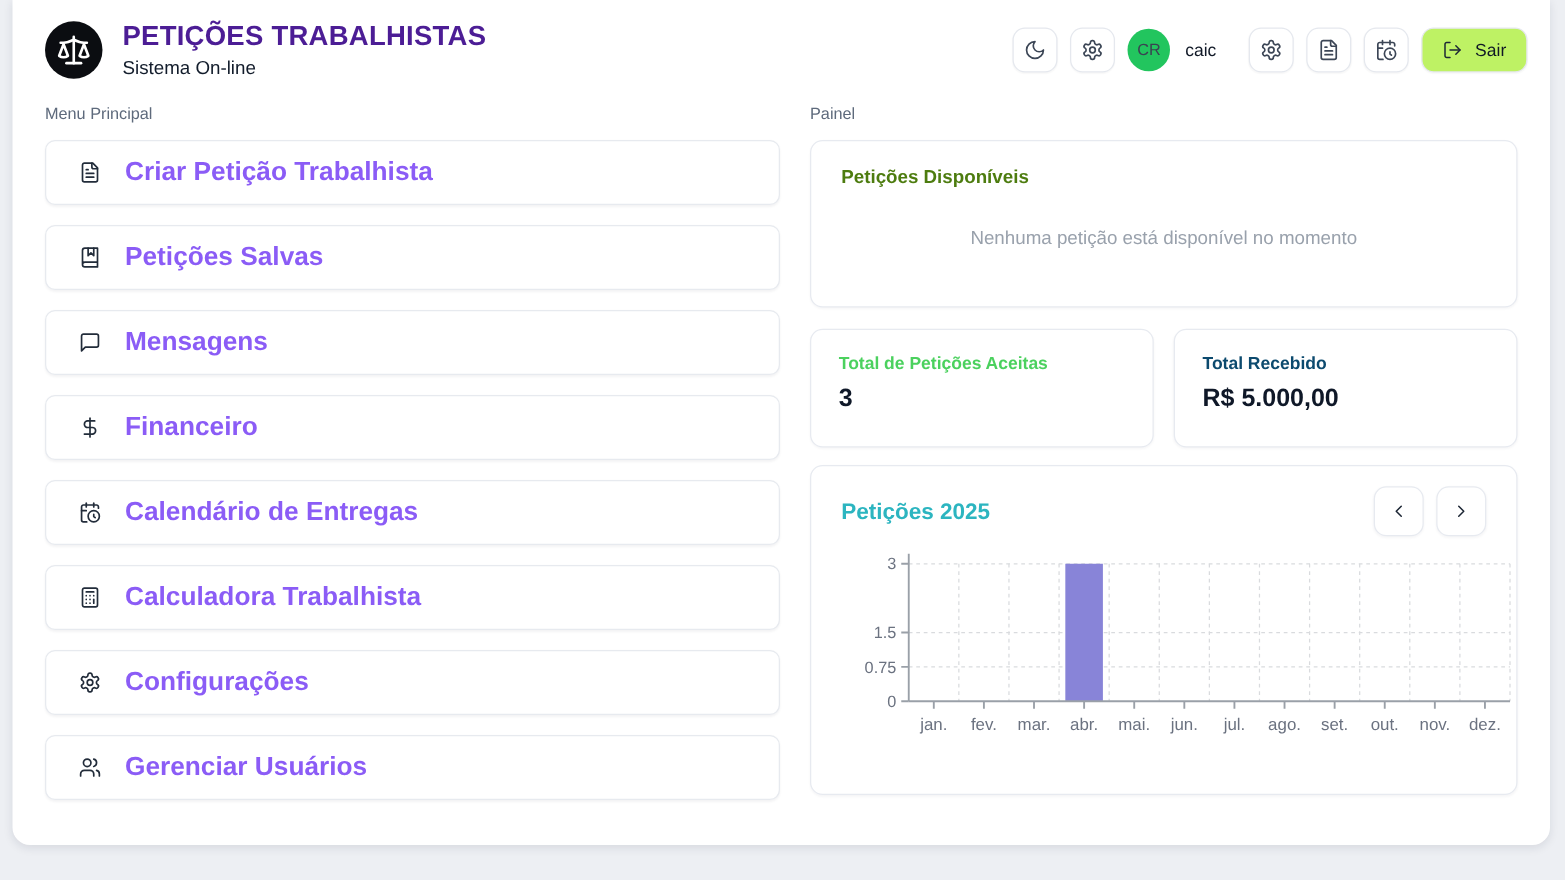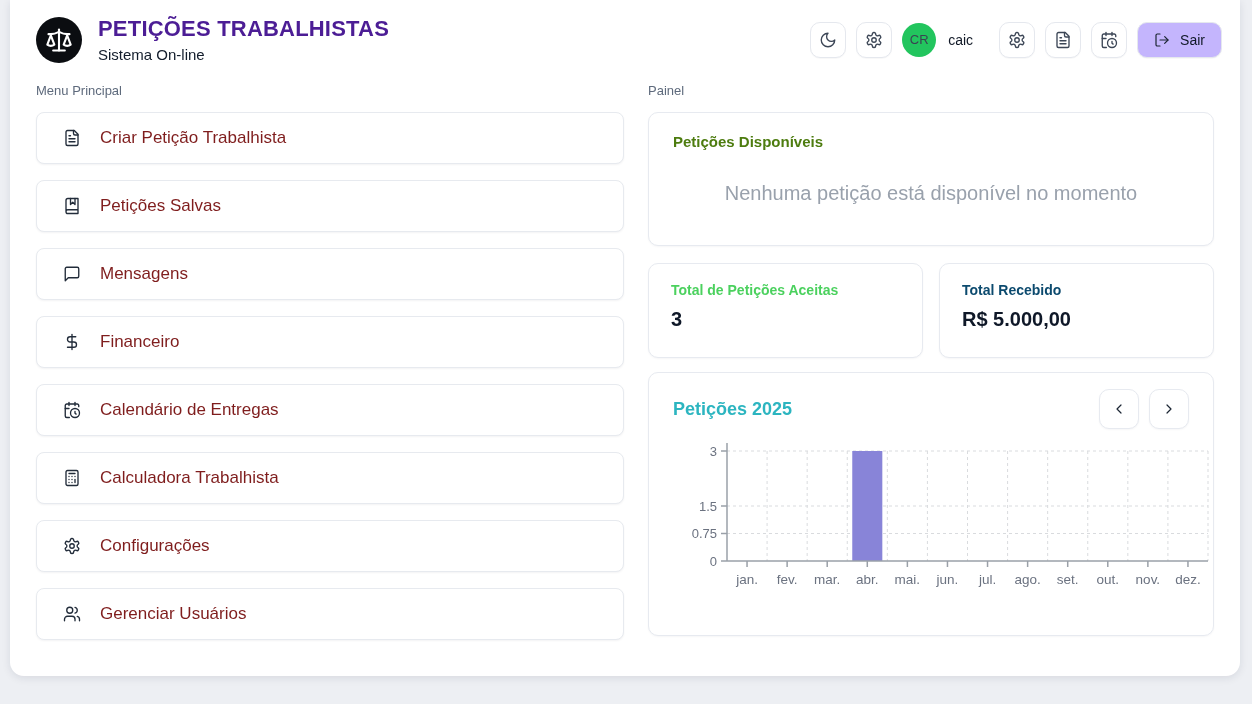--- a/index.html
+++ b/index.html
@@ -48,49 +48,49 @@
   .avatar{
     width:34px;height:34px;border-radius:50%;
     background:#22c55e;color:#3a4352;
     display:flex;align-items:center;justify-content:center;
     font-size:13px;font-weight:400;cursor:pointer;
   }
   .username{font-size:14px;color:#101826;margin:0 16px 0 2px;}
   .logout-btn{
     height:36px;padding:0 16px;
     display:flex;align-items:center;gap:10px;
-    border:1px solid #e5e8ee;border-radius:10px;background:#c4b5fd;
+    border:1px solid #e5e8ee;border-radius:10px;background:#bef264;
     font-size:14px;color:#101826;cursor:pointer;
     box-shadow:0 1px 1px rgba(16,24,40,.03);
     font-family:inherit;
   }
   .logout-btn svg{width:16px;height:16px;stroke:#1c2634;}
   
   .content{display:flex;gap:24px;padding:0 26px;}
   .section-label{font-size:13px;color:#5e6a7c;margin:10px 0 14px;}
   .menu-col{width:588px;flex:none;}
   .menu-item{
     height:52px;margin-bottom:16px;
     border:1px solid #e7eaef;border-radius:8px;background:#fff;
     box-shadow:0 1px 2px rgba(16,24,40,.05);
     display:flex;align-items:center;gap:19px;
     padding:0 26px;cursor:pointer;box-sizing:border-box;
   }
   .menu-item .mi-icon{display:flex;align-items:center;}
   .menu-item svg{width:18px;height:18px;stroke:#222c3a;}
-  .menu-item .label{font-size:17px;font-weight:400;color:#7f1d1d;}
+  .menu-item .label{font-size:21px;font-weight:700;color:#8b5cf6;}
   .panel-col{flex:1;min-width:0;}
   .card{
     border:1px solid #e7eaf0;border-radius:10px;background:#fff;
     box-shadow:0 1px 2px rgba(16,24,40,.04);
     box-sizing:border-box;
   }
   .available-card{height:134px;padding:20px 24px;margin-bottom:17px;}
   .available-title{font-size:15px;font-weight:600;}
-  .empty-msg{text-align:center;font-size:20px;color:#99a1ac;margin-top:32px;}
+  .empty-msg{text-align:center;font-size:15px;color:#99a1ac;margin-top:32px;}
   .stats-row{display:flex;gap:16px;margin-bottom:14px;}
   .stat-card{flex:1;height:95px;padding:18px 22px;}
   .stat-label{font-size:14px;font-weight:600;}
   .stat-value{font-size:20px;font-weight:700;color:#0f1828;margin-top:10px;}
   .chart-card{height:264px;padding:16px 24px;}
   .chart-head{display:flex;justify-content:space-between;align-items:center;}
   .chart-title{font-size:18px;font-weight:600;}
   .chart-nav{display:flex;gap:10px;}
   .nav-btn{
     width:38px;height:38px;

